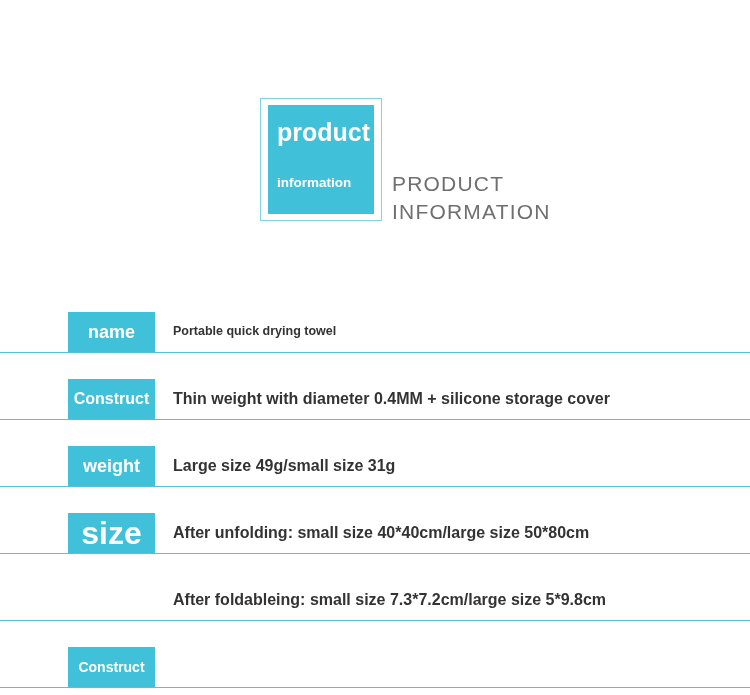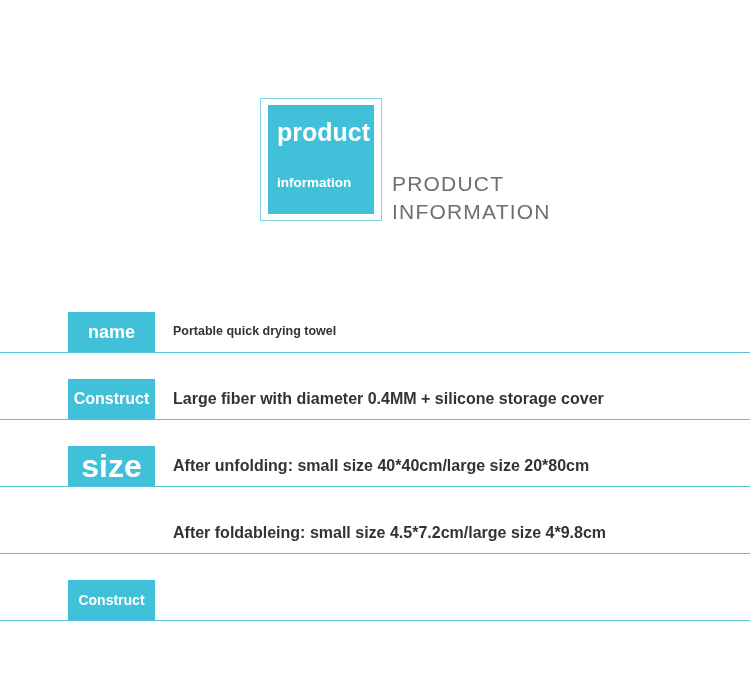--- a/index.html
+++ b/index.html
@@ -141,30 +141,34 @@
 
 <div id="spec-table">
 
   <div class="spec-row">
     <div class="spec-label sz-lg">name</div>
     <div class="spec-value val-sm">Portable quick drying towel</div>
   </div>
 
   <div class="spec-row">
     <div class="spec-label sz-md">Construct</div>
-    <div class="spec-value val-md">Large fiber with diameter 0.4MM + silicone storage cover</div>
+    <div class="spec-value val-md">Thin weight with diameter 0.4MM + silicone storage cover</div>
   </div>
 
+  <div class="spec-row">
+    <div class="spec-label sz-lg">weight</div>
+    <div class="spec-value val-md">Large size 49g/small size 31g</div>
+  </div>
 
   <div class="spec-row">
     <div class="spec-label sz-xl">size</div>
-    <div class="spec-value val-md">After unfolding: small size 40*40cm/large size 20*80cm</div>
+    <div class="spec-value val-md">After unfolding: small size 40*40cm/large size 50*80cm</div>
   </div>
 
   <div class="spec-row">
-    <div class="spec-value val-md">After foldableing: small size 4.5*7.2cm/large size 4*9.8cm</div>
+    <div class="spec-value val-md">After foldableing: small size 7.3*7.2cm/large size 5*9.8cm</div>
   </div>
 
   <div class="spec-row">
     <div class="spec-label sz-sm">Construct</div>
   </div>
 
 </div>
 
 </body></html>

